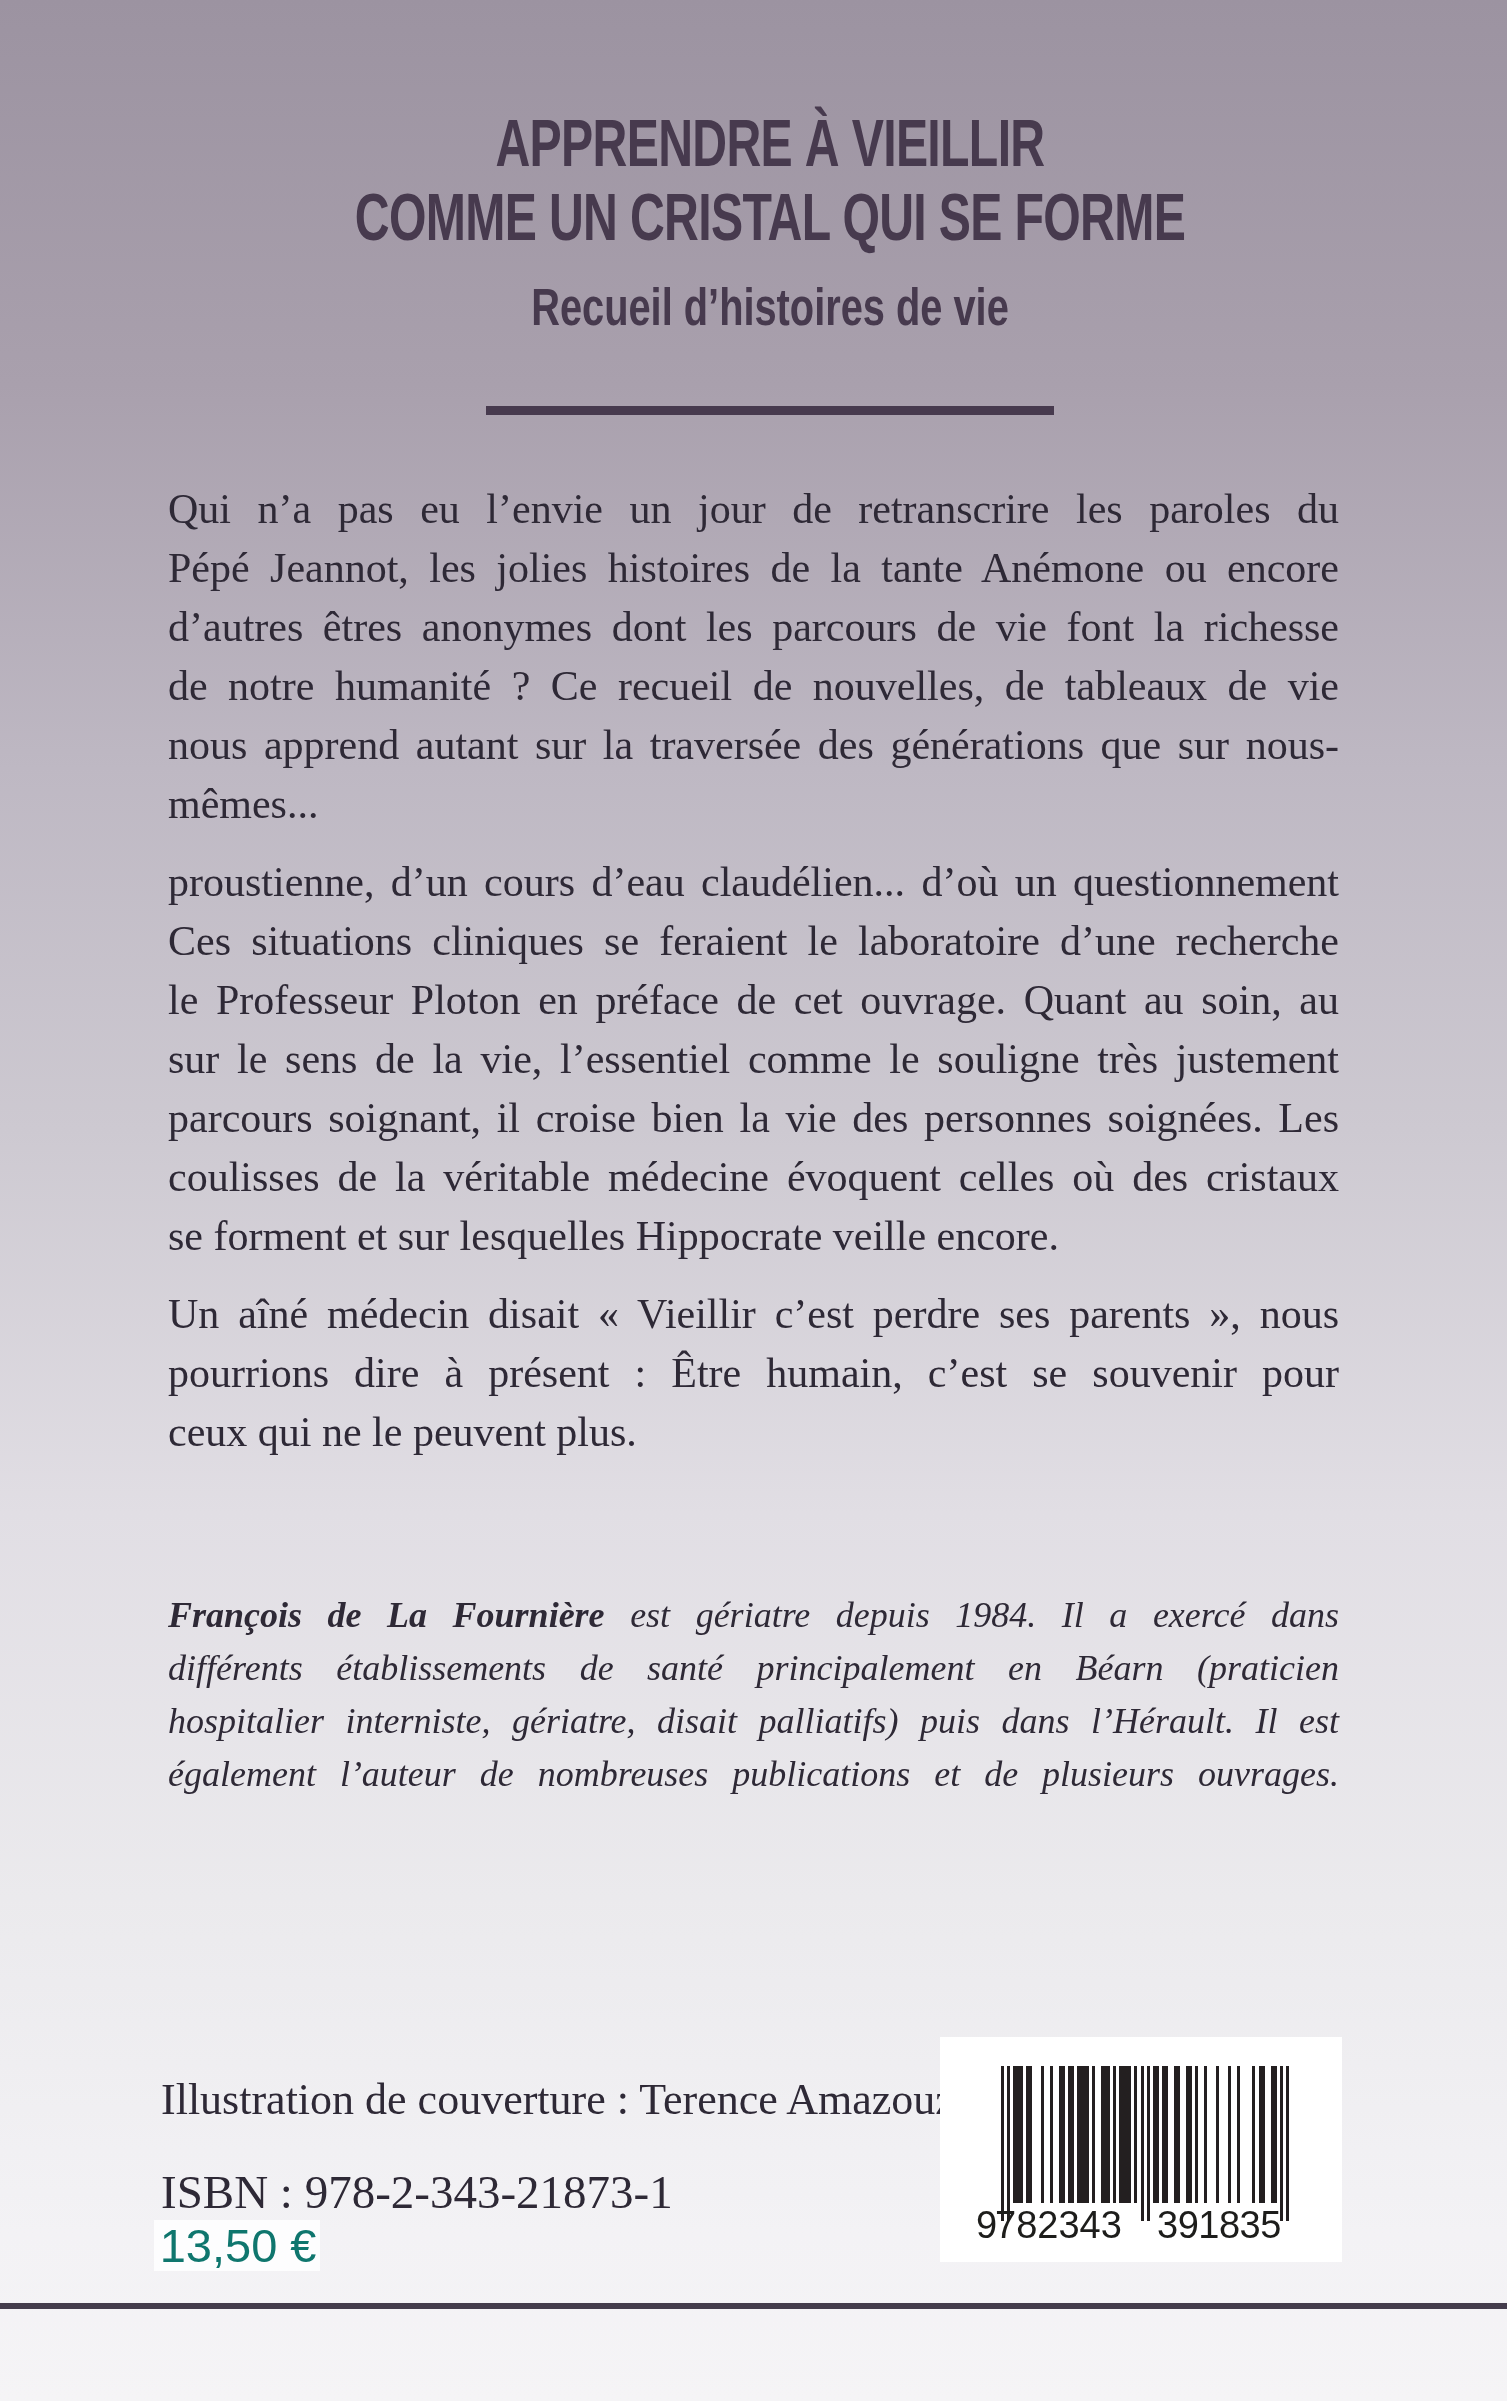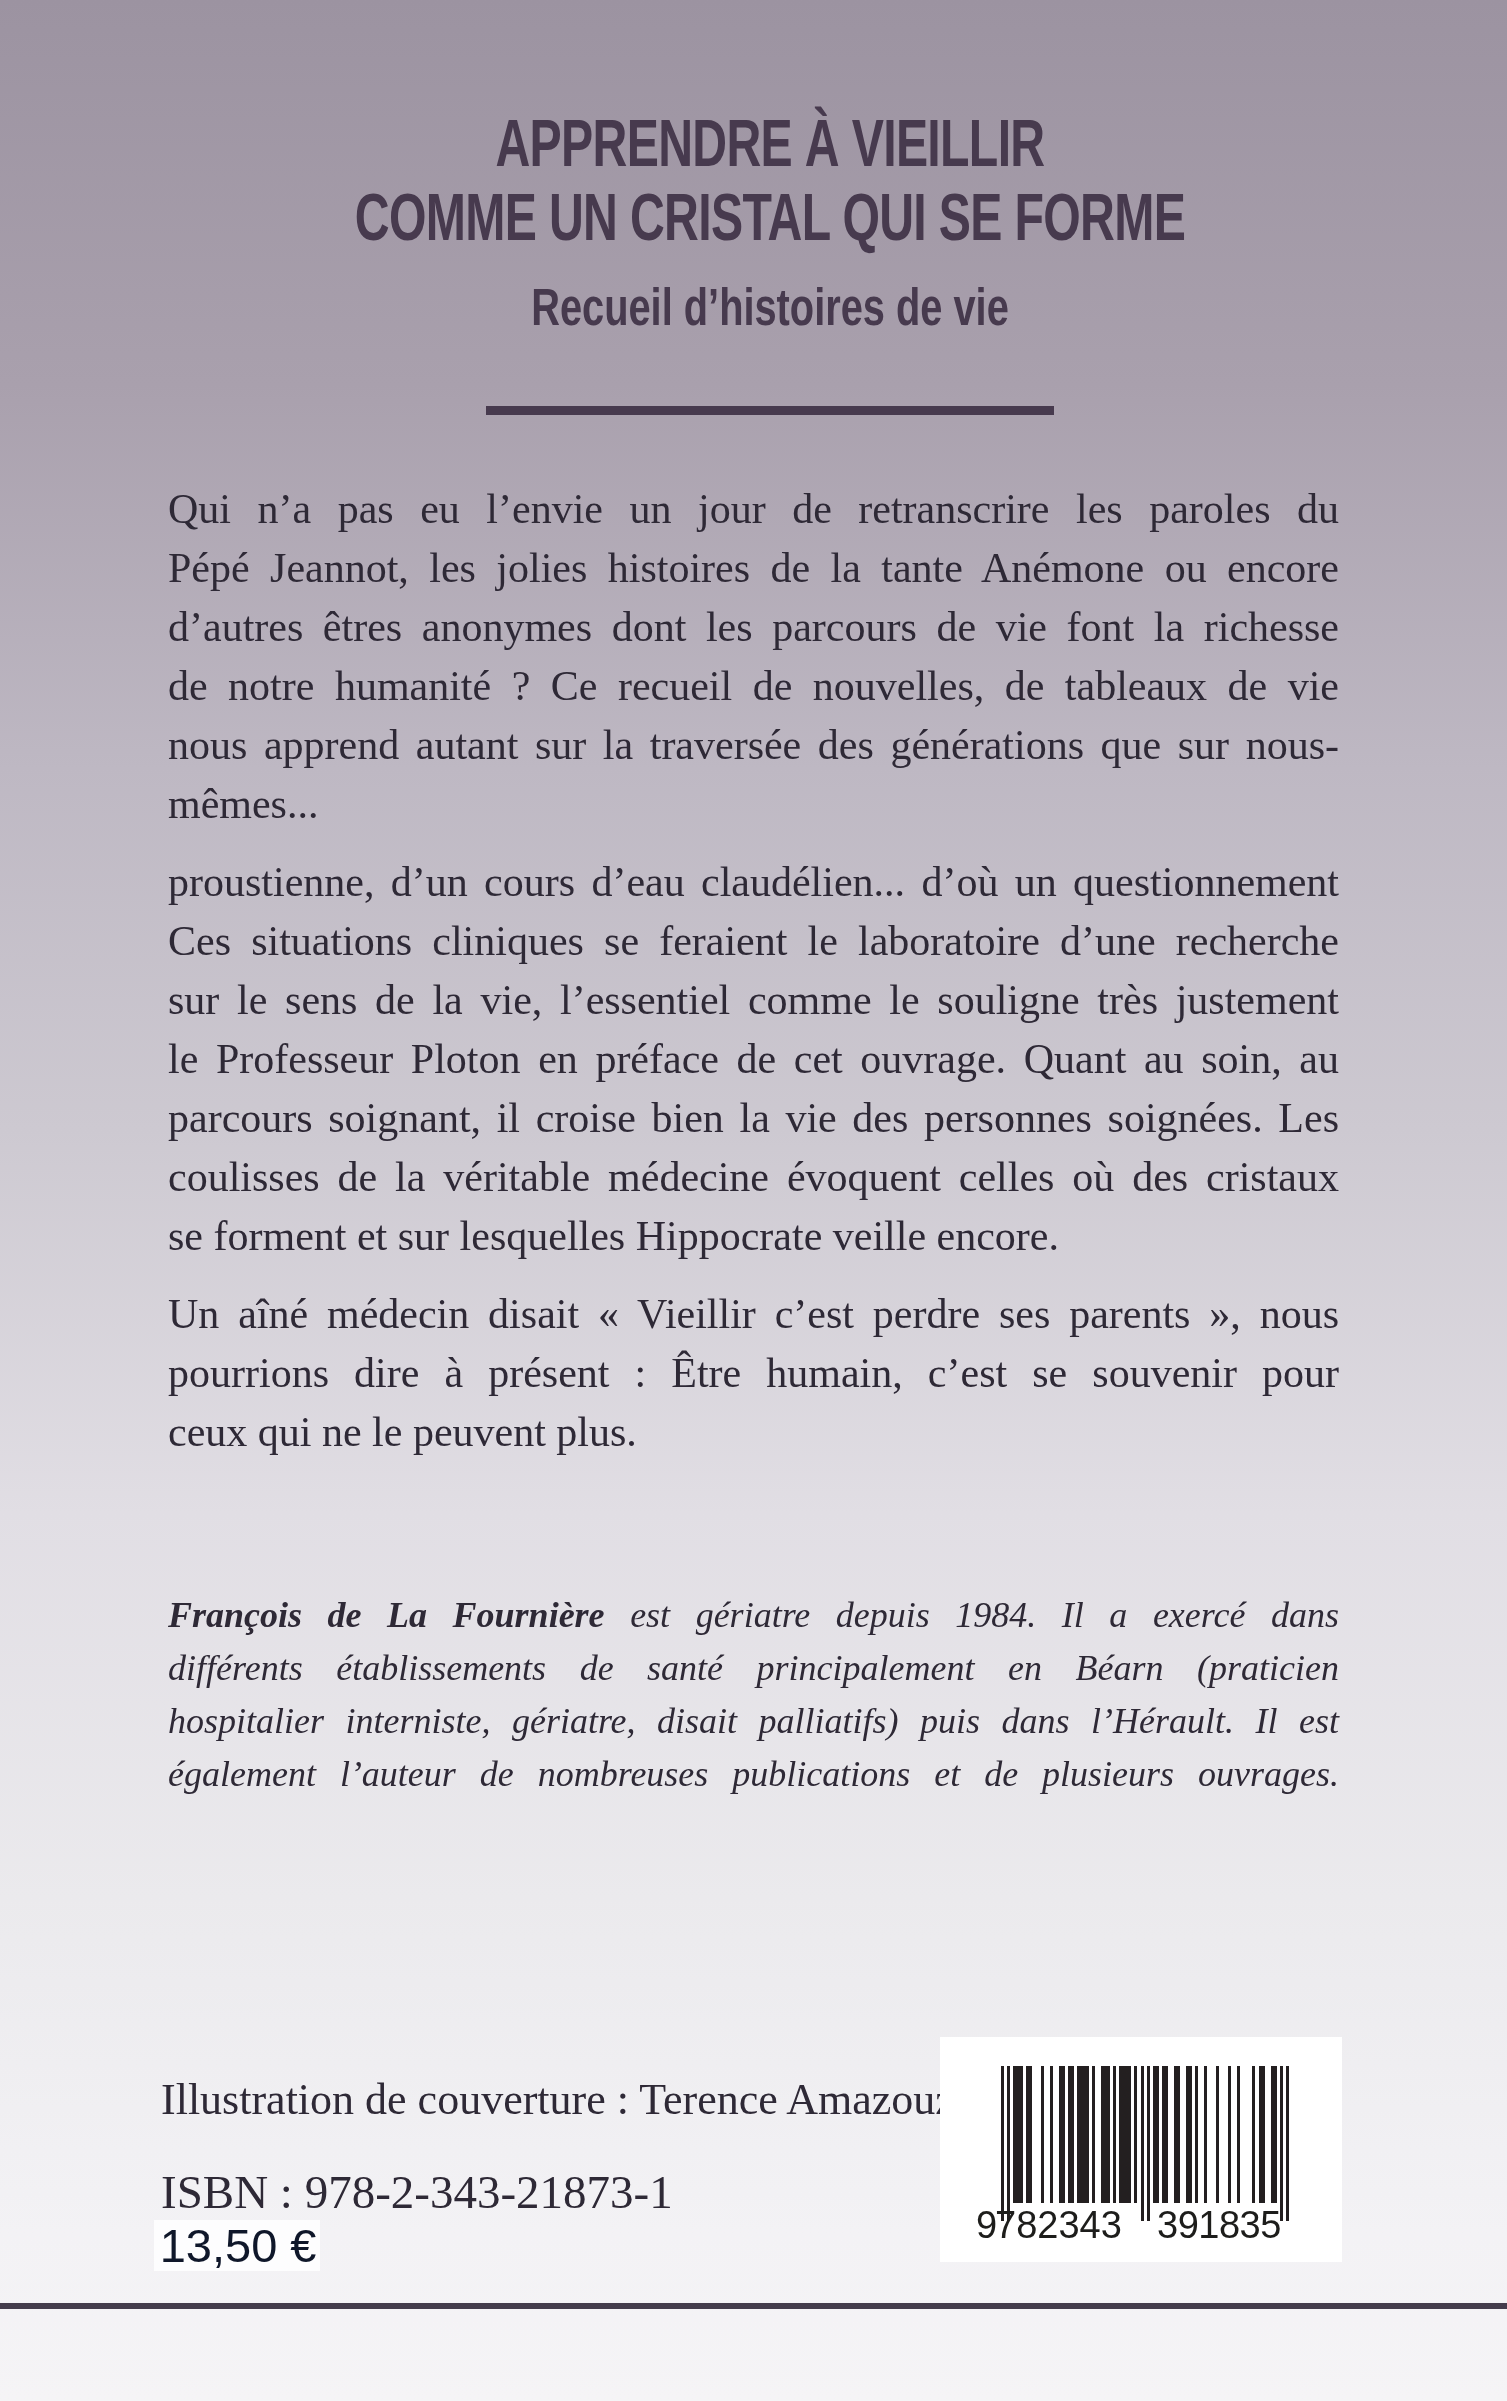--- a/index.html
+++ b/index.html
@@ -74,21 +74,21 @@
   .credit{position:absolute;top:2073px;left:161px;font-size:44px;line-height:53px;}
   .isbn{position:absolute;top:2166px;left:161px;font-size:47px;line-height:53px;}
 
   .price-box{
     position:absolute;top:2220px;left:154px;width:166px;height:51px;
     background:#fdfdfe;
   }
   .price{
     font-family:"Liberation Sans", sans-serif;
     font-size:47px;line-height:51px;
-    color:#0f172a;
+    color:#0f766e;
     padding-left:5.7px;white-space:nowrap;
   }
 
   .barcode-box{
     position:absolute;top:2037px;left:940px;width:402px;height:225px;
     background:#ffffff;
   }
   .bc-bars{position:absolute;top:29px;left:61px;}
   .bc-bars rect{fill:#231f20;}
   .bc-num{
@@ -123,22 +123,22 @@
         <div class="tline">Qui n’a pas eu l’envie un jour de retranscrire les paroles du</div>
         <div class="tline">Pépé Jeannot, les jolies histoires de la tante Anémone ou encore</div>
         <div class="tline">d’autres êtres anonymes dont les parcours de vie font la richesse</div>
         <div class="tline">de notre humanité ? Ce recueil de nouvelles, de tableaux de vie</div>
         <div class="tline">nous apprend autant sur la traversée des générations que sur nous-</div>
         <div class="tline tlast">mêmes...</div>
       </div>
     <div class="para">
         <div class="tline">proustienne, d’un cours d’eau claudélien... d’où un questionnement</div>
         <div class="tline">Ces situations cliniques se feraient le laboratoire d’une recherche</div>
+        <div class="tline">le Professeur Ploton en préface de cet ouvrage. Quant au soin, au</div>
         <div class="tline">sur le sens de la vie, l’essentiel comme le souligne très justement</div>
-        <div class="tline">le Professeur Ploton en préface de cet ouvrage. Quant au soin, au</div>
         <div class="tline">parcours soignant, il croise bien la vie des personnes soignées. Les</div>
         <div class="tline">coulisses de la véritable médecine évoquent celles où des cristaux</div>
         <div class="tline tlast">se forment et sur lesquelles Hippocrate veille encore.</div>
       </div>
     <div class="para">
         <div class="tline">Un aîné médecin disait « Vieillir c’est perdre ses parents », nous</div>
         <div class="tline">pourrions dire à présent : Être humain, c’est se souvenir pour</div>
         <div class="tline tlast">ceux qui ne le peuvent plus.</div>
       </div>
   </main>

